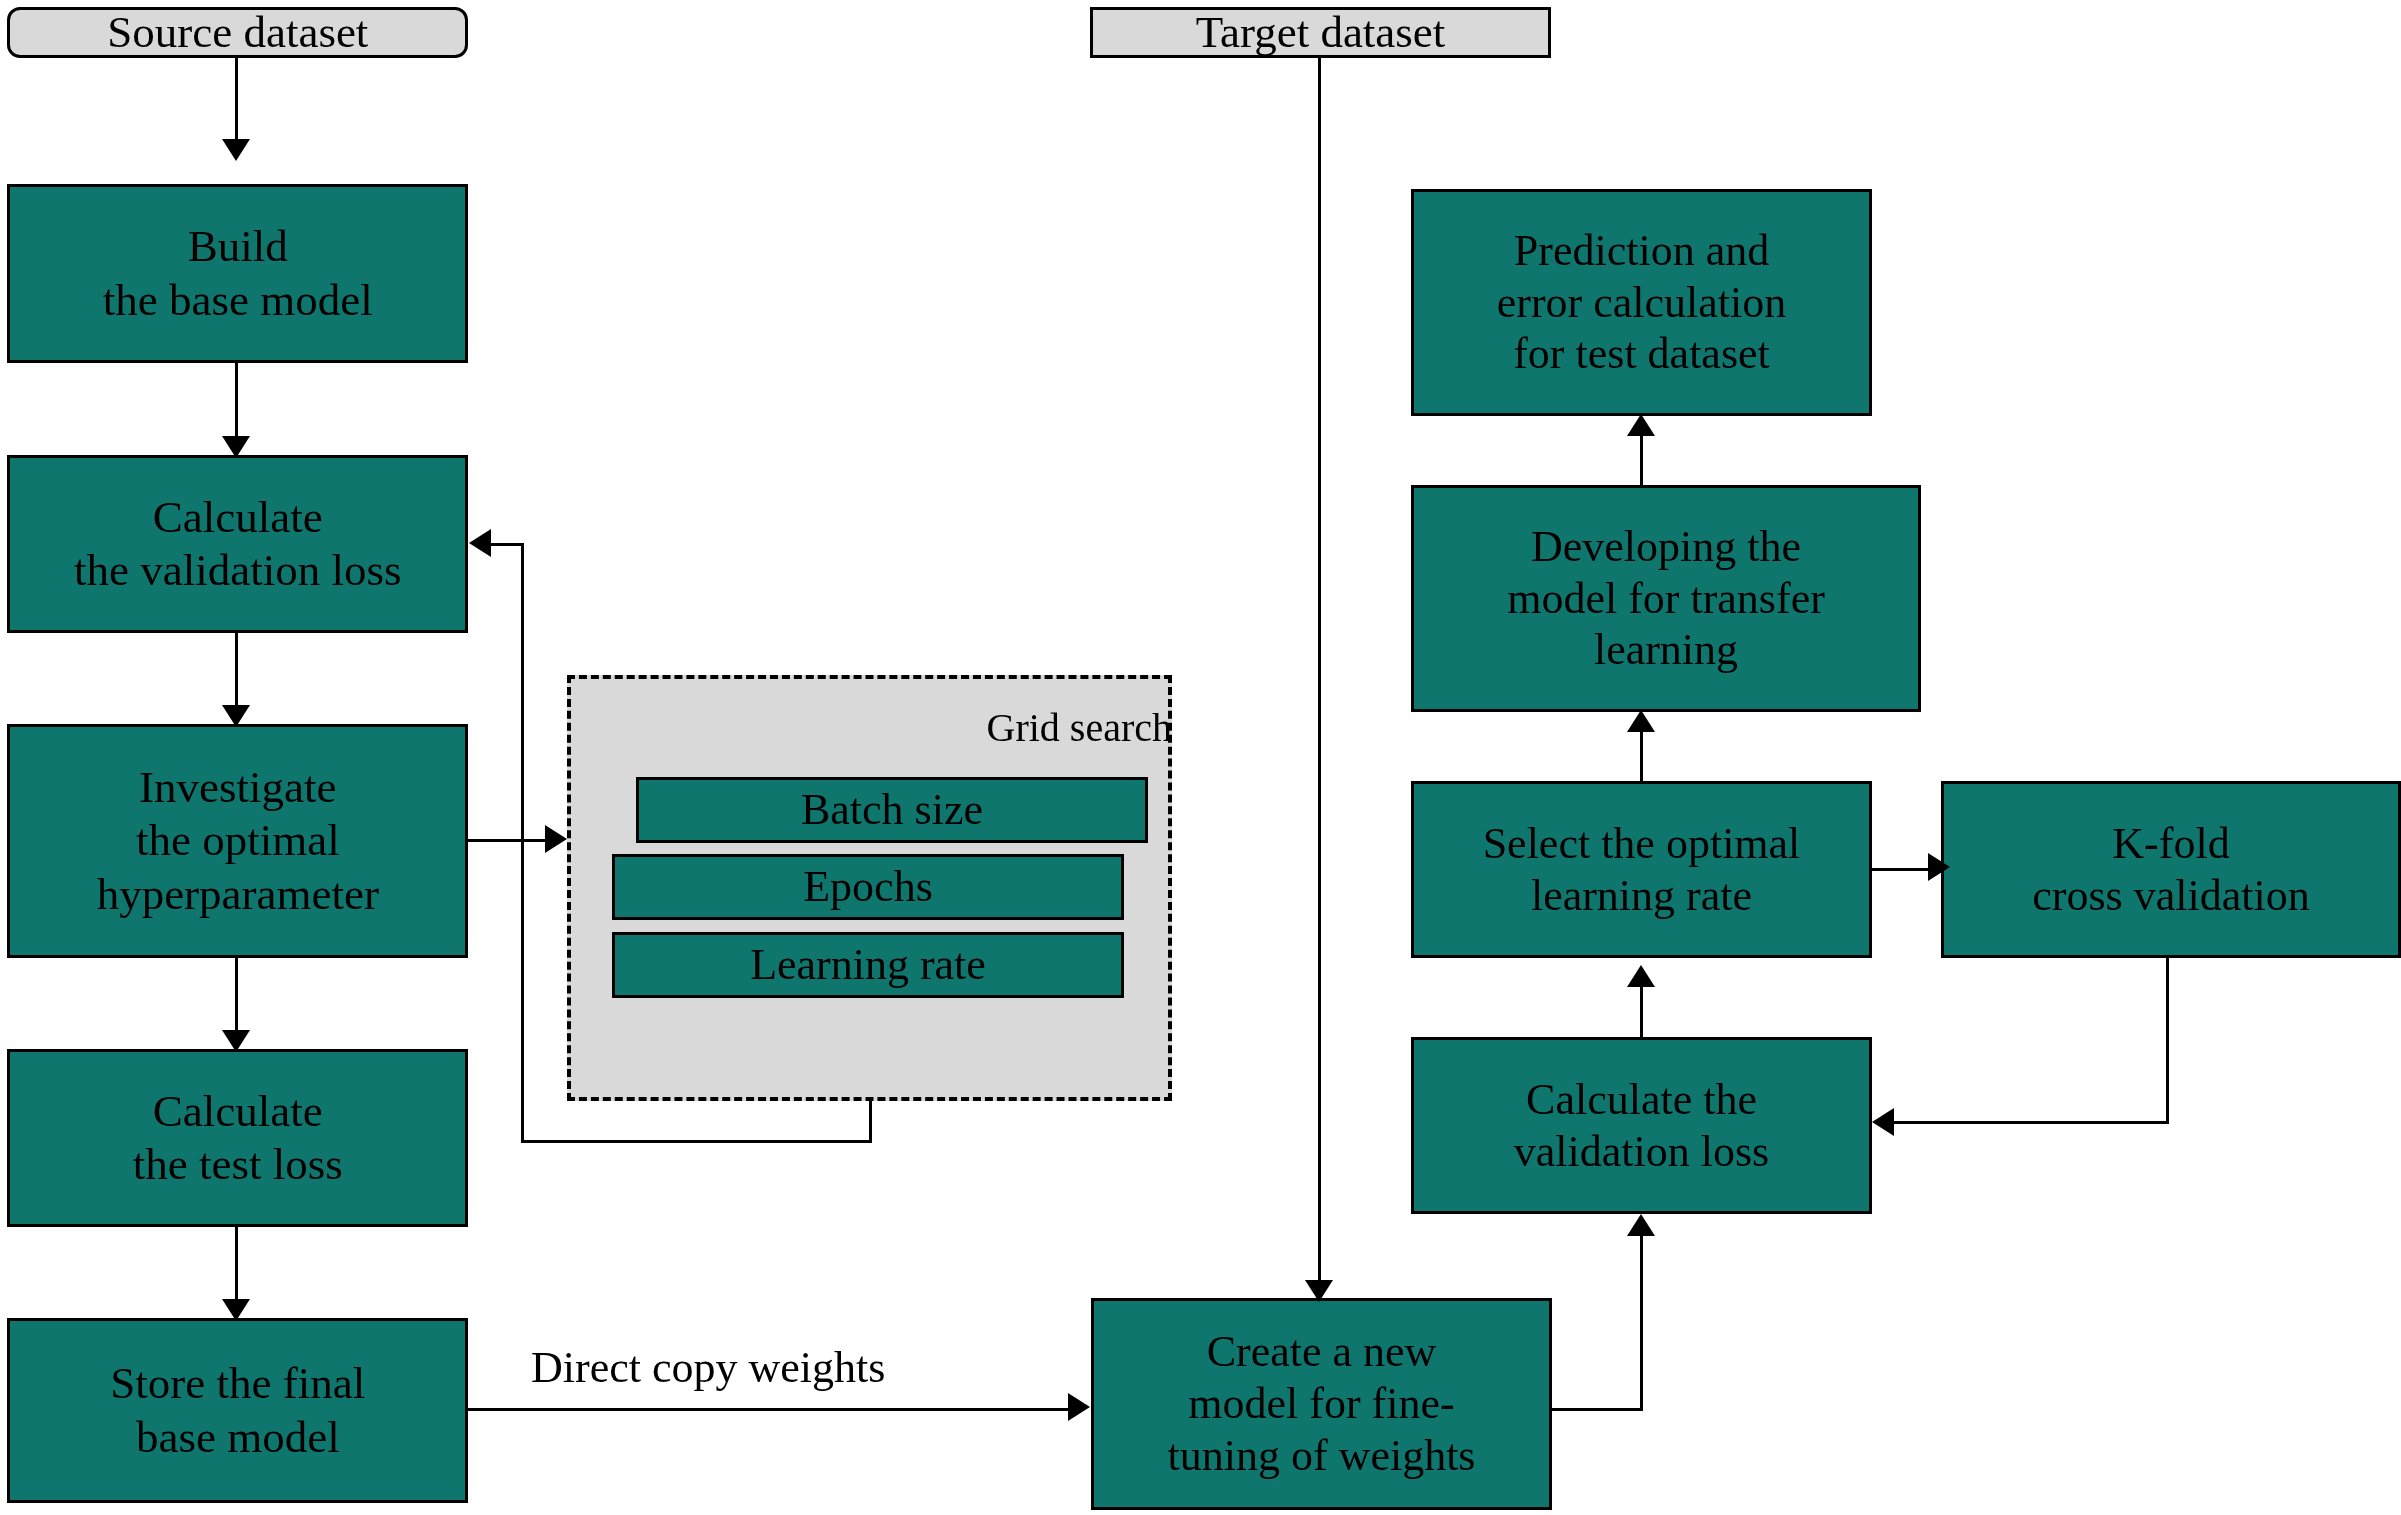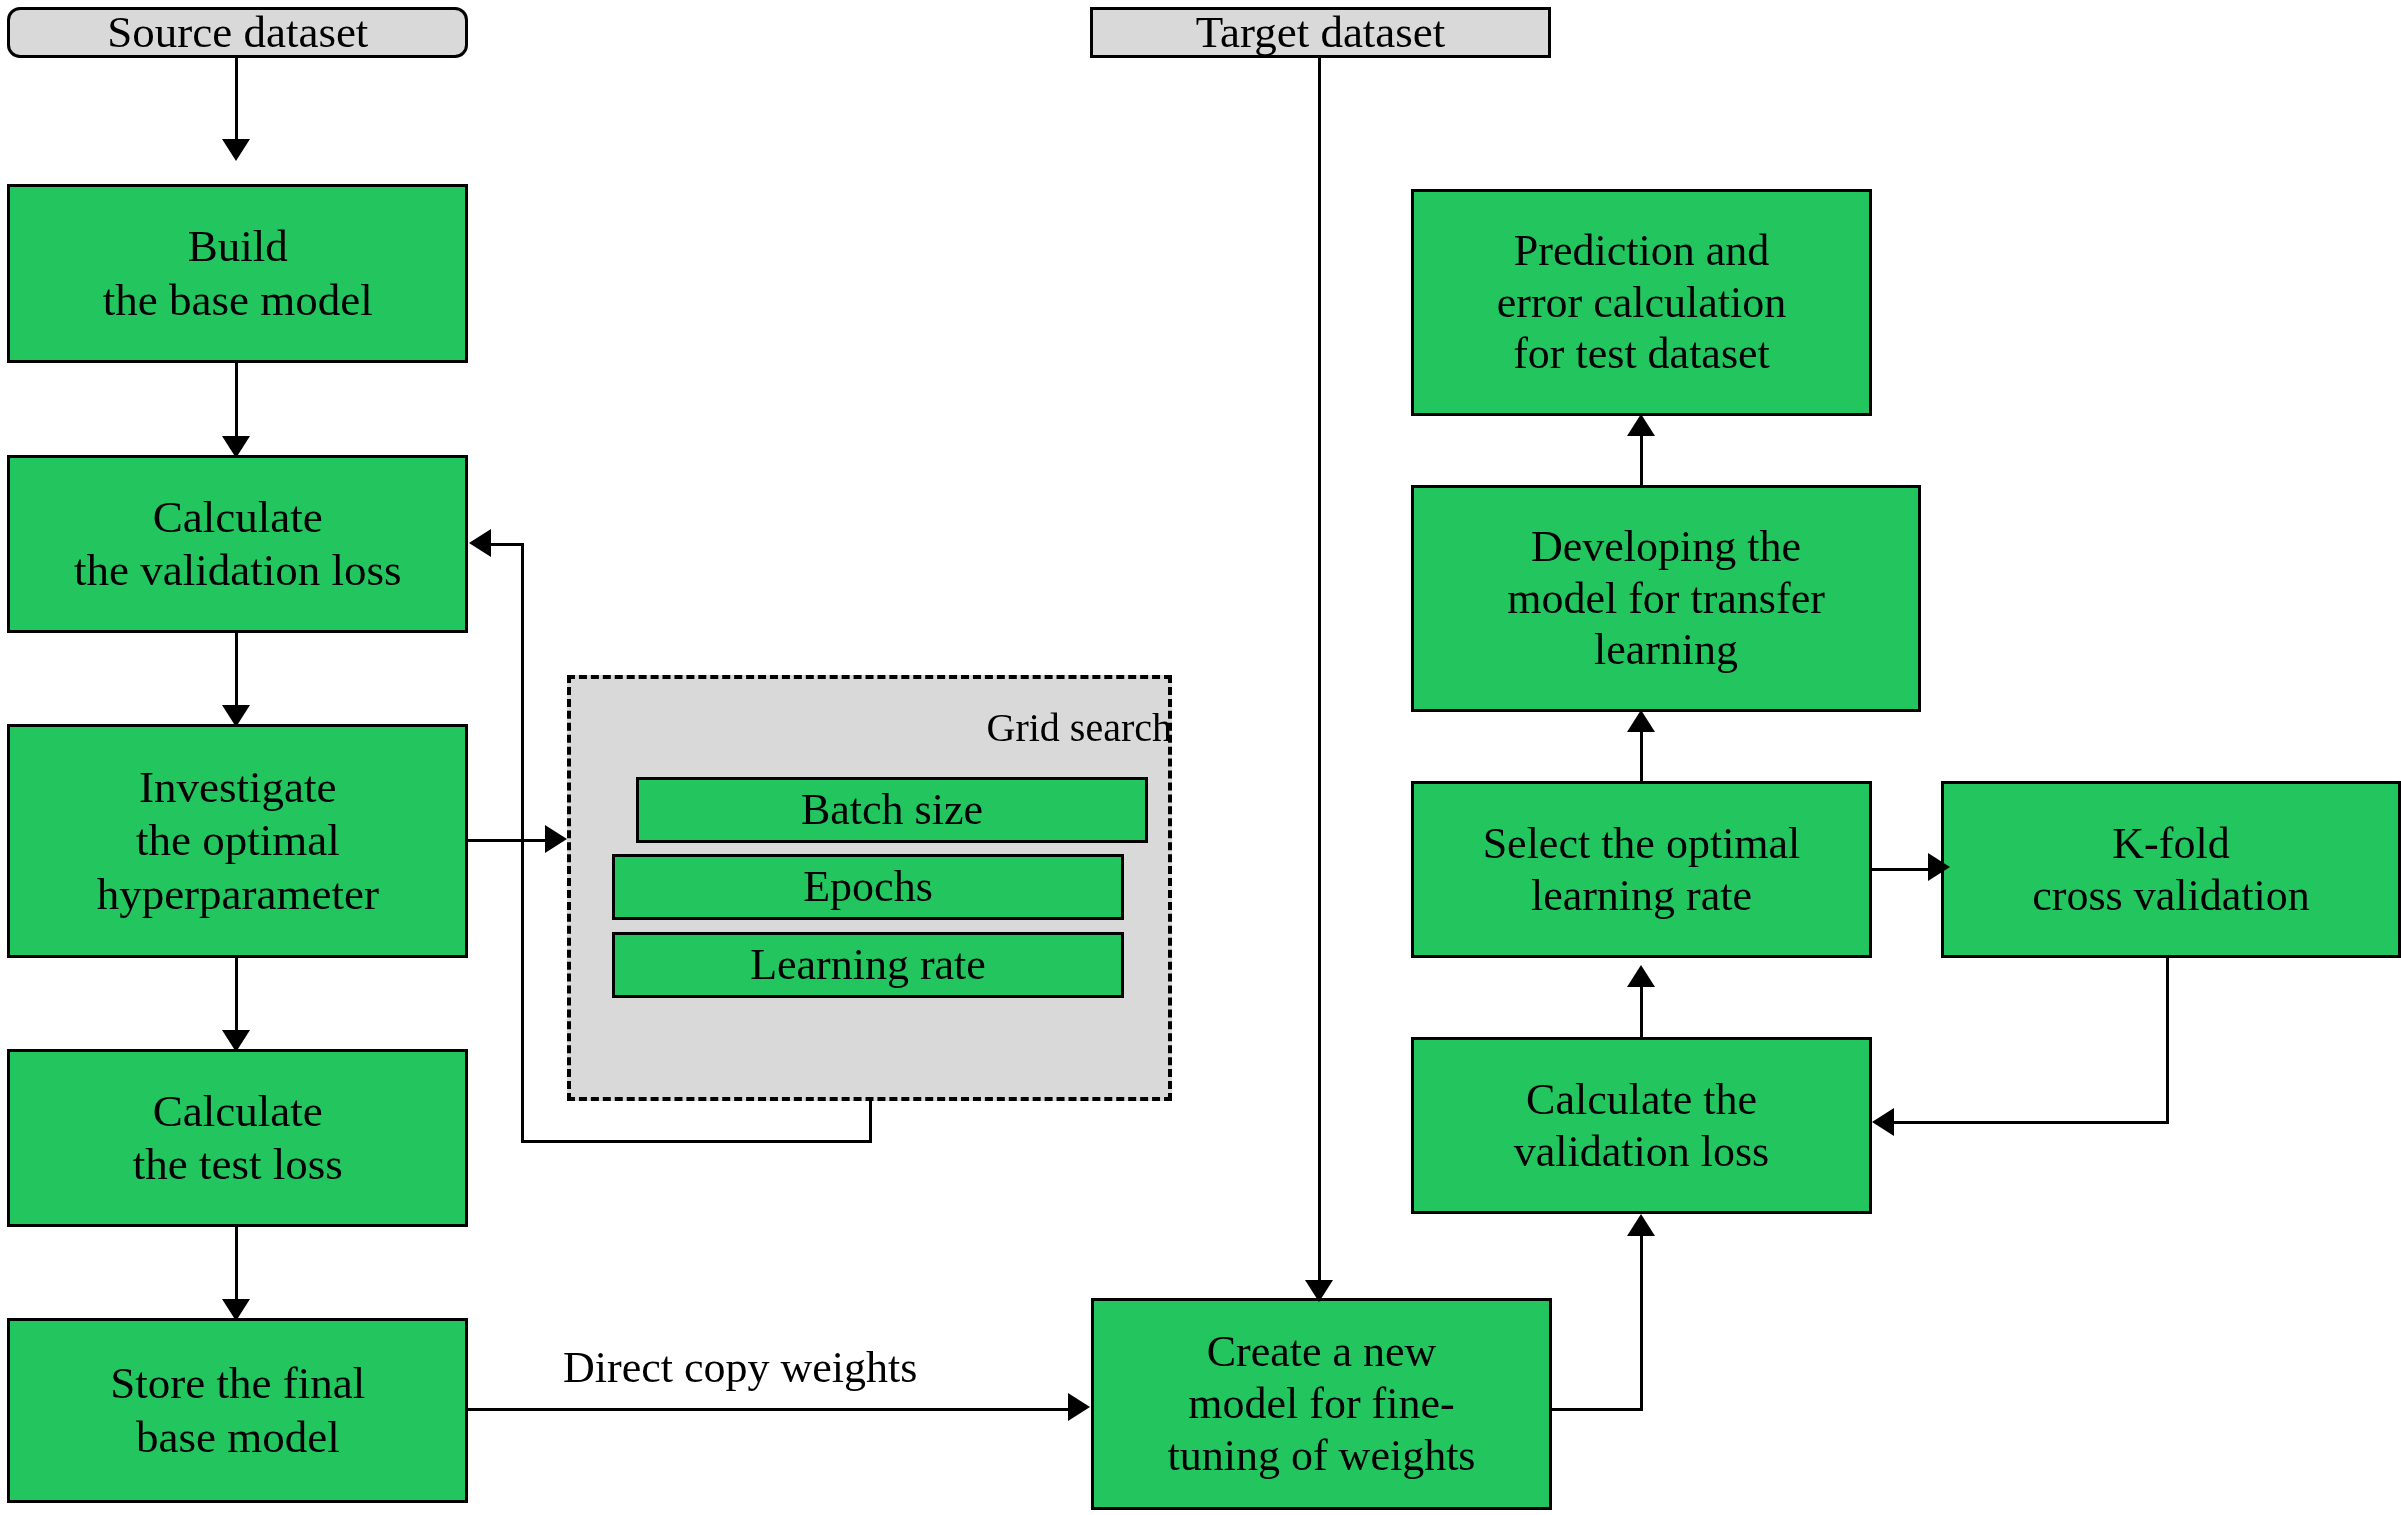--- a/index.html
+++ b/index.html
@@ -14,21 +14,21 @@
     height: 1516px;
     background: #ffffff;
     font-family: "Liberation Serif", "DejaVu Serif", serif;
     overflow: hidden;
   }
   
   .node {
     position: absolute;
     box-sizing: border-box;
     border: 3.7px solid #000000;
-    background: #22c55e;
+    background: #0f766e;
     display: flex;
     align-items: center;
     justify-content: center;
     text-align: center;
     color: #000000;
     line-height: 1.18;
     z-index: 3;
   }
   .node .label {
     white-space: pre-line;
@@ -236,16 +236,16 @@
   <div class="arrow up" style="left:1627px; top:1214px;"></div>
 
   <div class="node fs-md" style="left:1091px; top:1298px; width:461px; height:212px;">
     <span class="label">Create a new
 model for fine-
 tuning of weights</span>
   </div>
 
   <div class="hline" style="left:468px; top:1408px; width:601px;"></div>
   <div class="arrow right" style="left:1068px; top:1393px;"></div>
-  <div class="edge-label" style="left:563px; top:1342px;">Direct copy weights</div>
+  <div class="edge-label" style="left:531px; top:1342px;">Direct copy weights</div>
 
 </div>
 
 
 </body></html>

